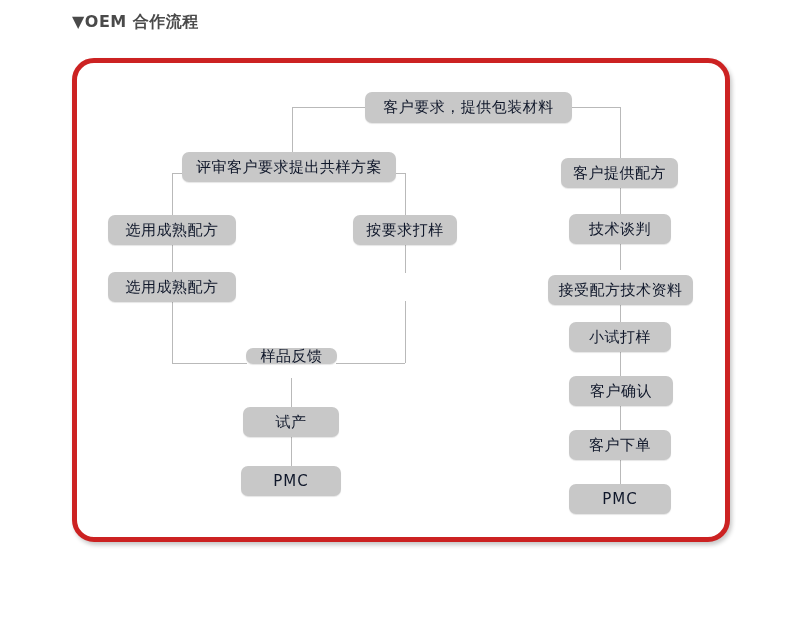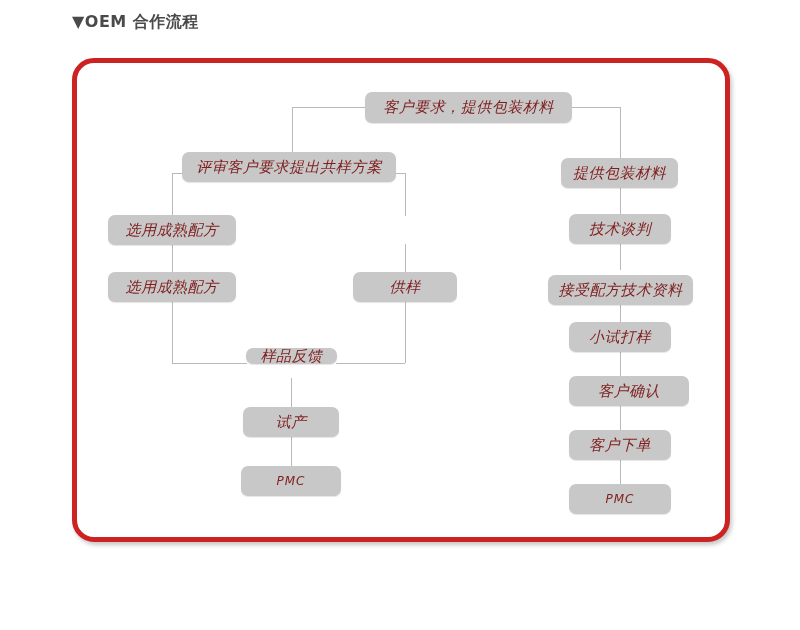--- a/index.html
+++ b/index.html
@@ -53,32 +53,31 @@
     background: #b9b9b9;
   }
   .conn-h { height: 1px; }
   .conn-v { width: 1px; }
 
   .node {
     position: absolute;
     box-sizing: border-box;
     background: #c8c8c8;
     border-radius: 7px;
-    color: #7f1d1d;
+    color: #0f172a;
     font-size: 15px;
     display: flex;
     align-items: center;
     justify-content: center;
     text-align: center;
     white-space: nowrap;
     letter-spacing: 0.5px;
     box-shadow: 0 1px 1px rgba(0,0,0,0.10);
-    font-style: italic;
   }
-  .node.latin { font-size: 12px; letter-spacing: 1px; }
+  .node.latin { font-size: 15px; letter-spacing: 1px; }
 </style>
 </head>
 <body>
 
 <div id="page-title">▼OEM 合作流程</div>
 
 <div id="flow-frame"></div>
 
 <div id="flow-canvas">
 
@@ -114,38 +113,38 @@
   <div class="conn-line conn-v" style="left:620px; top:351px; height:25px;"></div>
   <div class="conn-line conn-v" style="left:620px; top:405px; height:25px;"></div>
   <div class="conn-line conn-v" style="left:620px; top:459px; height:25px;"></div>
 
   <div class="node" style="left:365px; top:92px; width:207px; height:31px;">客户要求，提供包装材料</div>
 
   <div class="node" style="left:182px; top:152px; width:214px; height:30px;">评审客户要求提出共样方案</div>
 
   <div class="node" style="left:108px; top:215px; width:128px; height:30px;">选用成熟配方</div>
 
+  <div class="node" style="left:353px; top:215px; width:104px; height:30px;">按要求打样</div>
 
   <div class="node" style="left:108px; top:272px; width:128px; height:30px;">选用成熟配方</div>
 
-  <div class="node" style="left:353px; top:272px; width:104px; height:30px;">供样</div>
 
   <div class="node" style="left:246px; top:348px; width:91px; height:16px;">样品反馈</div>
 
   <div class="node" style="left:243px; top:407px; width:96px; height:30px;">试产</div>
 
   <div class="node latin" style="left:241px; top:466px; width:100px; height:30px;">PMC</div>
 
-  <div class="node" style="left:561px; top:158px; width:117px; height:30px;">提供包装材料</div>
+  <div class="node" style="left:561px; top:158px; width:117px; height:30px;">客户提供配方</div>
 
   <div class="node" style="left:569px; top:214px; width:102px; height:30px;">技术谈判</div>
 
   <div class="node" style="left:548px; top:275px; width:145px; height:30px;">接受配方技术资料</div>
 
   <div class="node" style="left:569px; top:322px; width:102px; height:30px;">小试打样</div>
 
-  <div class="node" style="left:569px; top:376px; width:120px; height:30px;">客户确认</div>
+  <div class="node" style="left:569px; top:376px; width:104px; height:30px;">客户确认</div>
 
   <div class="node" style="left:569px; top:430px; width:102px; height:30px;">客户下单</div>
 
   <div class="node latin" style="left:569px; top:484px; width:102px; height:30px;">PMC</div>
 
 </div>
 
 </body></html>

